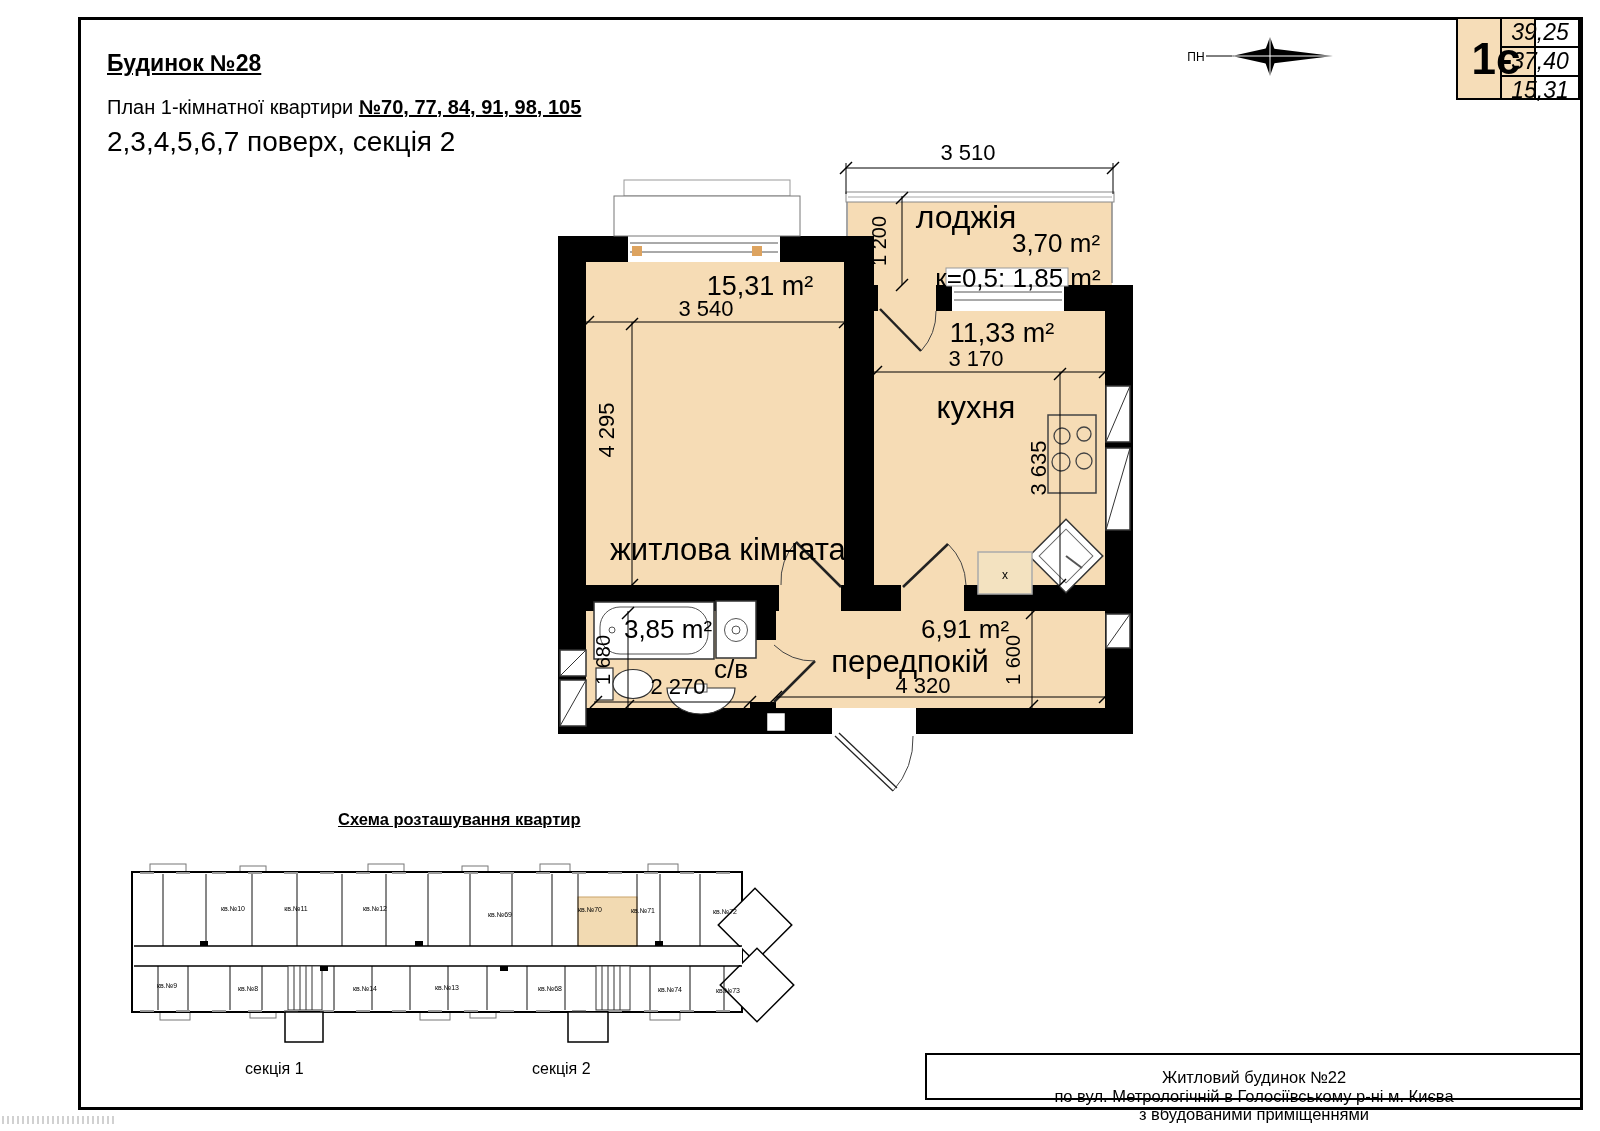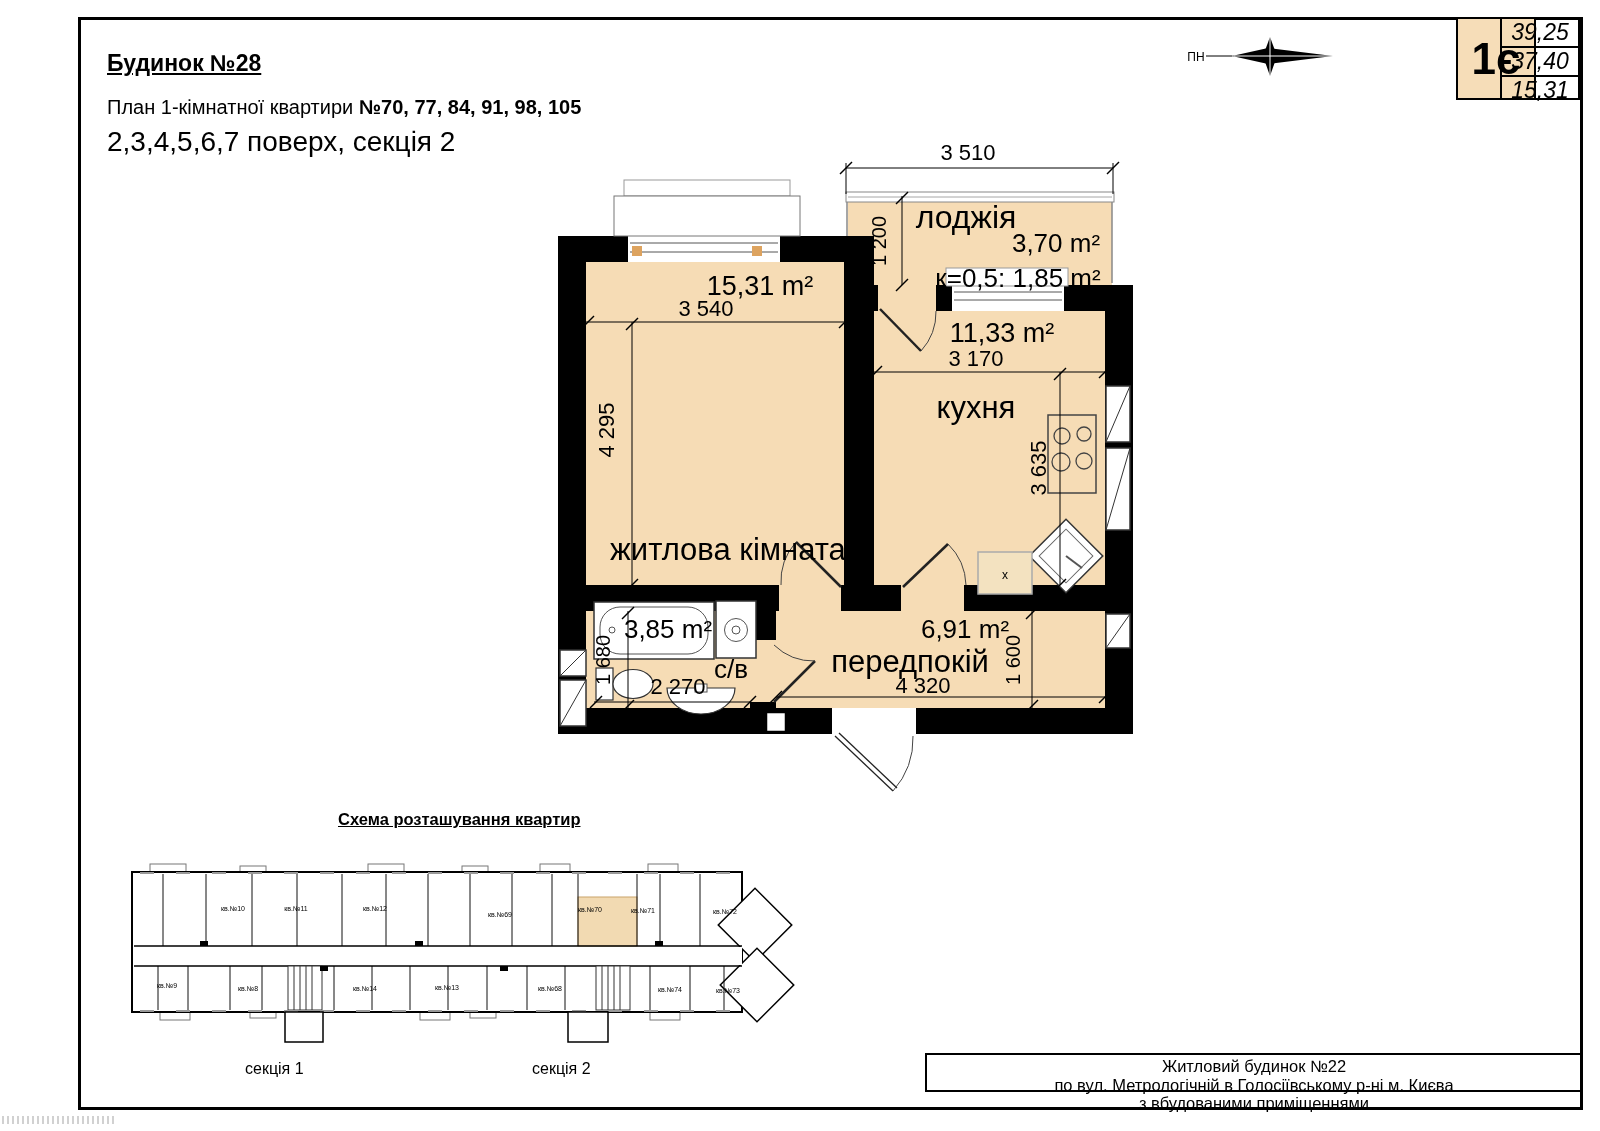--- a/index.html
+++ b/index.html
@@ -3,36 +3,36 @@
 <meta charset="utf-8">
 <style>
   html,body{margin:0;padding:0;background:#fff;}
   .canvas{position:relative;width:1600px;height:1131px;background:#fff;
           font-family:"Liberation Sans",sans-serif;color:#000;overflow:hidden;}
   .frame{position:absolute;left:78px;top:17px;width:1505px;height:1093px;
          border:3px solid #000;box-sizing:border-box;}
   .abs{position:absolute;}
   .hdr-title{left:107px;top:50px;font-size:23px;font-weight:bold;text-decoration:underline;}
   .hdr-line2{left:107px;top:96px;font-size:20px;}
-  .hdr-line2 .b{font-weight:bold;}
+  .hdr-line2 .b{font-weight:bold;text-decoration:underline;}
   .hdr-line3{left:107px;top:126px;font-size:28px;}
   .typebox{left:1420px;top:17px;width:80px;height:83px;background:#f6ddb8;
            border:2.5px solid #000;box-sizing:border-box;display:flex;
            align-items:center;justify-content:center;font-size:44px;font-weight:bold;margin-left:36px;}
   .valcol{left:1500px;top:17px;width:80px;height:83px;border:2.5px solid #000;
           box-sizing:border-box;display:flex;flex-direction:column;font-style:italic;}
   .valcol .cell{flex:1;display:flex;align-items:center;justify-content:center;
           font-size:23px;border-bottom:2px solid #000;}
   .valcol .cell:last-child{border-bottom:none;}
   .schema-title{left:338px;top:810px;width:248px;text-align:left;
           font-size:16.5px;font-weight:bold;text-decoration:underline;}
   .section-label{width:120px;text-align:left;font-size:16px;}
-  .titleblock{left:925px;top:1053px;width:658px;height:39px;border:2.5px solid #000;
+  .titleblock{left:925px;top:1053px;width:658px;height:47px;border:2.5px solid #000;
           box-sizing:border-box;text-align:center;font-size:16.5px;line-height:18.5px;
-          padding-top:2px;}
+          padding-top:13px;}
   .watermark{left:2px;top:1116px;width:112px;height:8px;opacity:.45;
           background:repeating-linear-gradient(90deg,#999 0 2px,transparent 2px 5px);}
   svg text{font-family:"Liberation Sans",sans-serif;fill:#000;}
 </style>
 </head>
 <body>
 
 <div class="canvas">
 
   <div class="frame abs"></div>

